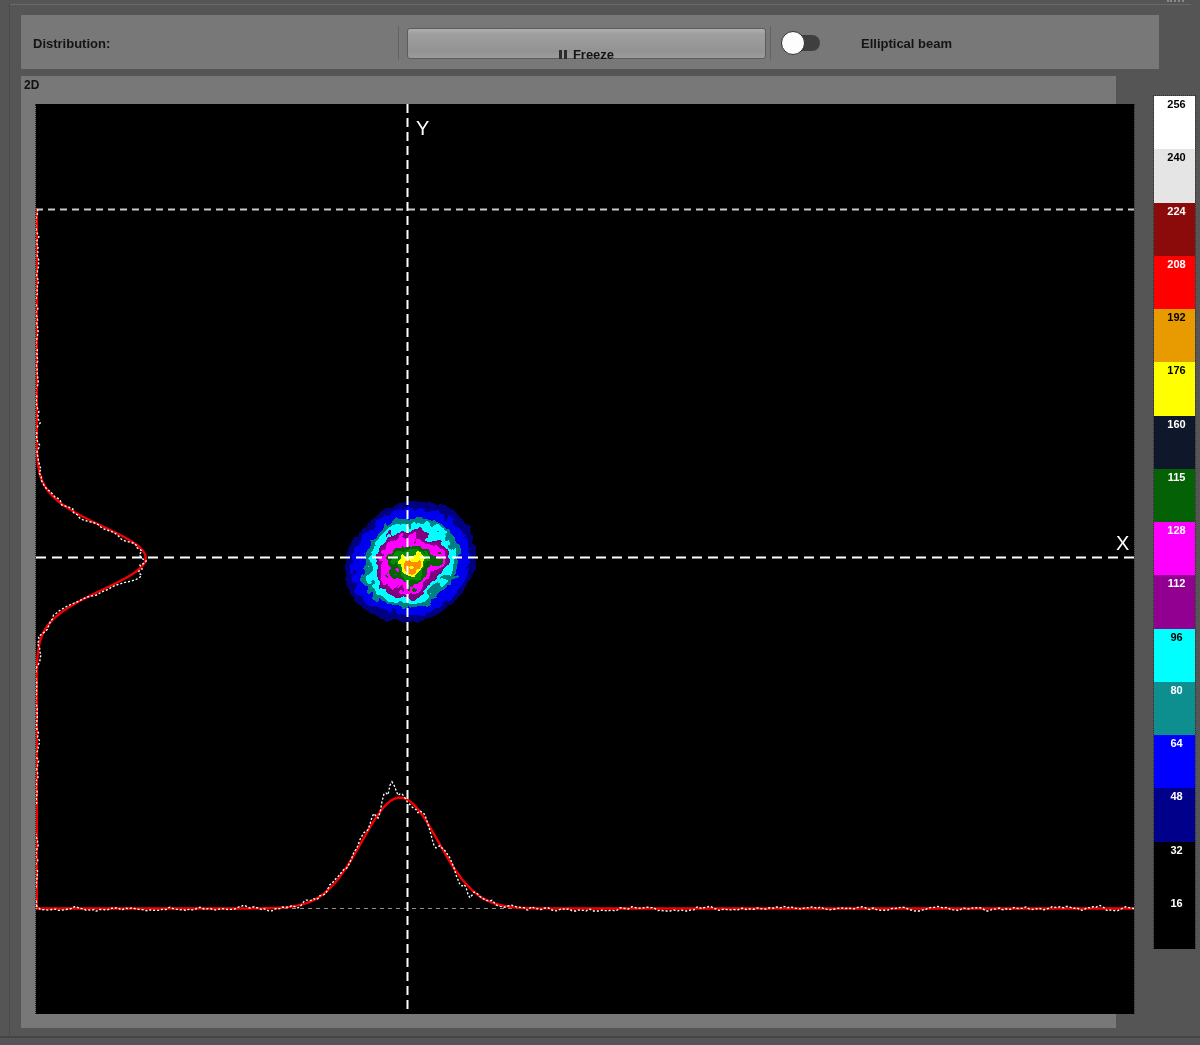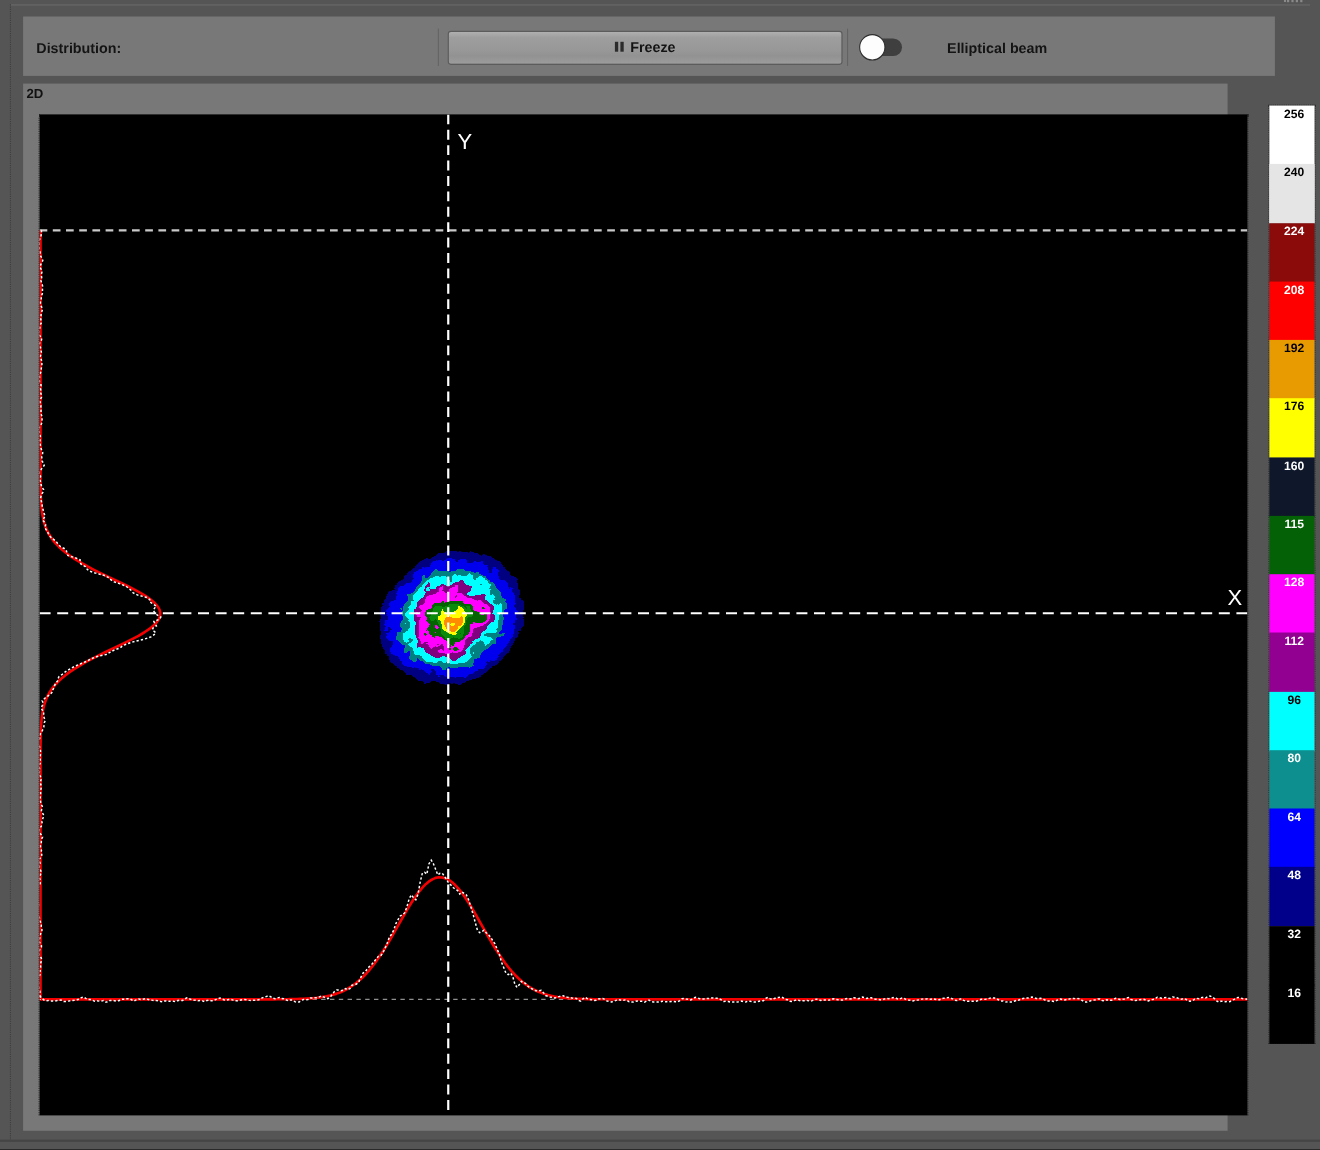--- a/index.html
+++ b/index.html
@@ -10,21 +10,21 @@
 .vdots{position:absolute;top:28px;height:910px;width:0;border-left:1px dotted #2f2f2f;}
 .lbl{position:absolute;font-size:13px;font-weight:bold;color:#141414;}
 #dist{left:12px;top:21px;}
 .ctl{position:absolute;border:1px solid #5c5c5c;border-radius:3px;
 background:linear-gradient(#b0b0b0,#9e9e9e 18%,#979797 60%,#929292 75%,#9c9c9c);}
 #dd{left:194px;top:14px;width:177px;height:27px;}
 #dd .t{position:absolute;left:7px;top:6px;font-size:13px;font-weight:bold;color:#141414;}
 #dd .arr{position:absolute;right:9px;top:11px;width:0;height:0;border-left:4.5px solid transparent;border-right:4.5px solid transparent;border-top:5.5px solid #1c1c1c;}
 .vsep{position:absolute;top:11px;height:34px;width:1px;background:#636363;}
 #btn{left:386px;top:13px;width:357px;height:29px;text-align:center;}
-#btn .in{display:inline-block;margin-top:6px;font-size:13px;font-weight:bold;color:#141414;}
+#btn .in{display:inline-block;margin-top:18px;font-size:13px;font-weight:bold;color:#141414;}
 .pbar{display:inline-block;width:3px;height:9px;background:#2c2c2c;margin-right:2px;vertical-align:0px;}
 #tog{position:absolute;left:764px;top:20px;width:35px;height:16px;background:#3f3f3f;border-radius:8px;}
 #knob{position:absolute;left:-4px;top:-4px;width:22px;height:22px;background:#fdfdfd;border:1px solid #2e2e2e;border-radius:50%;}
 #ebl{left:840px;top:21px;text-align:center;}
 #bar{position:absolute;left:1153px;top:95px;width:41px;height:852px;border:1px dotted #303030;}
 .seg{position:absolute;left:0;width:41px;height:54px;font-size:11px;font-weight:bold;}
 .seg:first-child{height:107px;}
 .segtxt{padding:2px 0 0 4px;text-align:center;}
 </style></head><body>
 <div style="position:absolute;left:10px;top:4px;width:1181px;height:1px;background:#6a6a6a"></div>

